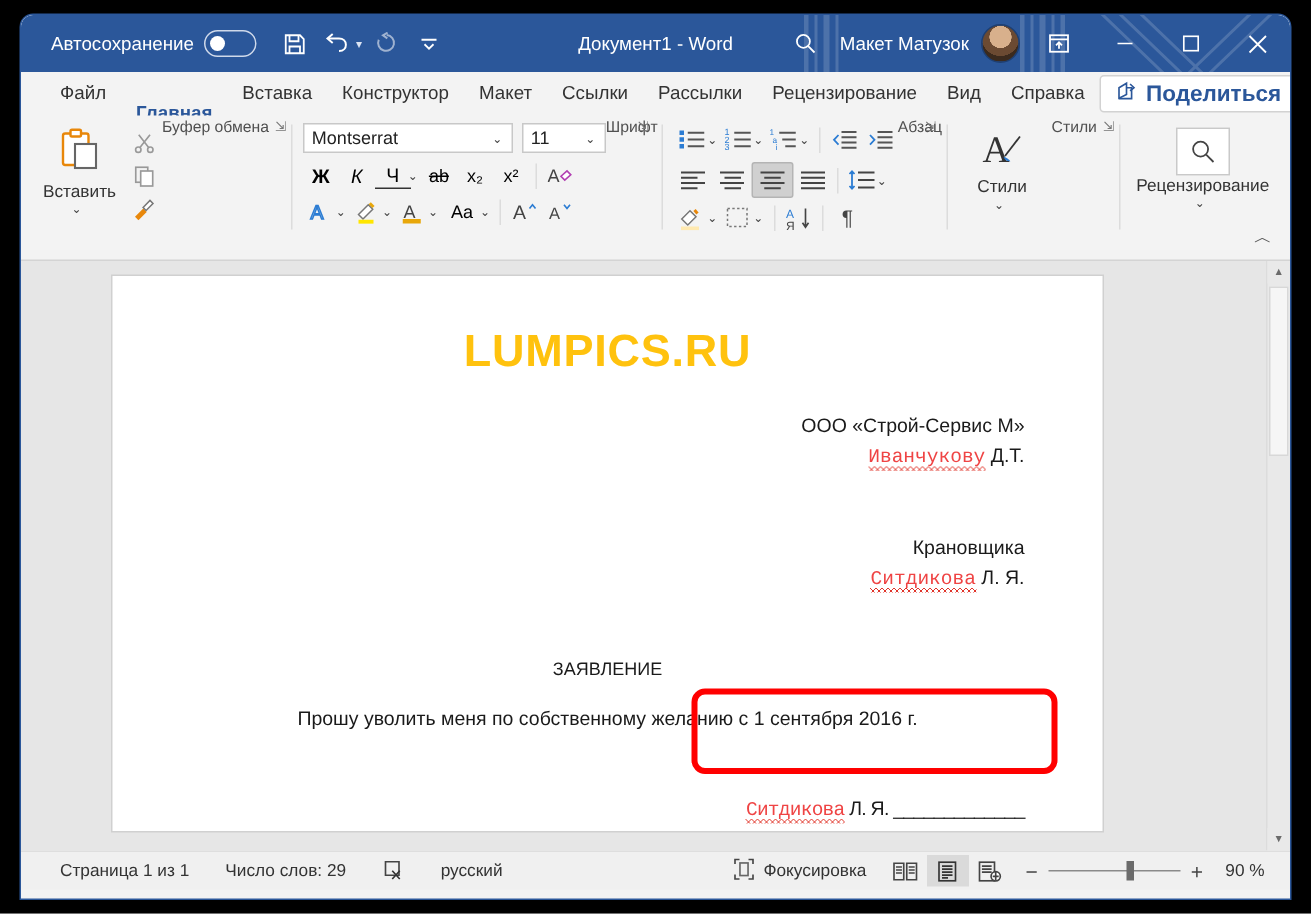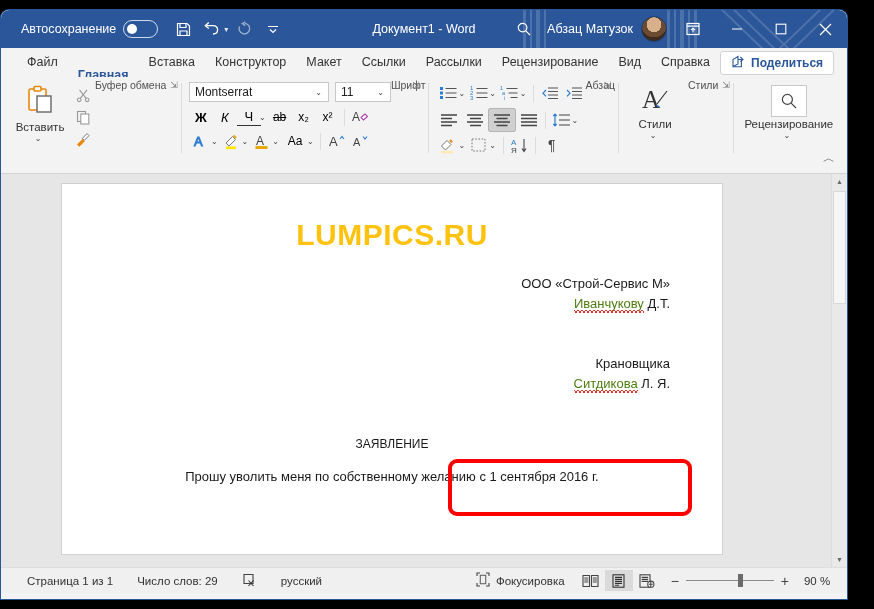--- a/index.html
+++ b/index.html
@@ -2,21 +2,21 @@
 <html><head>
 <meta charset="utf-8">
 <style>
   html,body{margin:0;padding:0;}
   body{
     width:874px;height:609px;background:#000;
     font-family:"Liberation Sans","DejaVu Sans",sans-serif;
     overflow:hidden;
   }
   .window{
-    position:absolute;left:1px;top:10px;width:846px;height:589px;
+    position:absolute;left:14px;top:10px;width:846px;height:589px;
     background:#f3f3f3;border-radius:8px 8px 0 0;overflow:hidden;
     box-shadow:0 0 0 1px #2b579a;
   }
 
   
   .titlebar{
     position:relative;height:38px;background:#2b579a;
     display:flex;align-items:center;color:#fff;
     border-radius:8px 8px 0 0;overflow:hidden;
   }
@@ -62,21 +62,21 @@
     padding-left:16px;font-size:12.5px;color:#333;position:relative;
   }
   .tab{padding:0 10px;line-height:27px;height:27px;white-space:nowrap;}
   .tab.active{color:#2b579a;font-weight:bold;position:relative;margin-top:25px;}
   .tab.active:after{
     content:"";position:absolute;left:9px;right:9px;bottom:1px;height:2.5px;background:#2b579a;
   }
   .share{
     margin-left:auto;margin-right:14px;display:flex;align-items:center;gap:6px;
     border:1px solid #d2d2d2;background:#fff;border-radius:3px;
-    padding:3px 10px;font-size:12px;color:#2b579a;font-weight:bold;
+    padding:3px 10px;font-size:15px;color:#2b579a;font-weight:bold;
   }
 
   
   .ribbon{
     height:96px;background:#f3f3f3;border-bottom:1px solid #d4d4d4;
     display:flex;position:relative;padding-left:8px;
   }
   .group{display:flex;flex-direction:row;height:96px;position:relative;}
   .group .body{flex:1;display:flex;align-items:flex-start;padding-top:5px;}
   .glabel{
@@ -120,21 +120,21 @@
     background:#fff;box-shadow:0 0 0 1px #d0d0d0;
     min-height:370px;
   }
   .watermark{
     text-align:center;color:#FFC20E;font-weight:bold;font-size:30px;
     letter-spacing:.5px;padding-top:34px;
   }
   .doc-txt{font-size:13px;color:#1a1a1a;line-height:20px;}
   .blk-right{text-align:right;padding-right:52px;}
   .blk-center{text-align:center;}
-  .sp{color:#4d7c0f;border-bottom:1.6px dotted transparent;position:relative;}
+  .sp{color:#ef4444;border-bottom:1.6px dotted transparent;position:relative;font-family:Liberation Mono, monospace;}
   .sp:after{
     content:"";position:absolute;left:0;right:0;bottom:-2px;height:3px;
     background-image:
       linear-gradient(45deg,transparent 45%,#e0342a 45% 55%,transparent 55%),
       linear-gradient(-45deg,transparent 45%,#e0342a 45% 55%,transparent 55%);
     background-size:4px 4px;background-repeat:repeat-x;
   }
   .redbox{
     position:absolute;left:447px;top:285px;width:244px;height:57px;
     border:4px solid #f00;border-radius:9px;box-sizing:border-box;
@@ -242,21 +242,21 @@
     <div class="doctitle">Документ1  -  Word</div>
 
     <div class="tb-right">
       <span class="tb-search">
         <svg width="16" height="16" viewBox="0 0 16 16" fill="none" stroke="#fff" stroke-width="1.2">
           <circle cx="6.6" cy="6.6" r="4.3"></circle>
             <path d="M9.8 9.8 14 14"></path>
         </svg>
       </span>
       <span class="user">
-        <span>Абзац Матузок</span>
+        <span>Макет Матузок</span>
         <span class="avatar"></span>
       </span>
       <span class="tb-btn">
         <svg width="16" height="16" viewBox="0 0 16 16" fill="none" stroke="#fff" stroke-width="1.2">
           <rect x="2" y="2.5" width="12" height="11"></rect>
             <path d="M2 5.2h12"></path>
           <path d="M8 11.5V7.2"></path>
             <path d="M6 9.2 8 7.2 10 9.2"></path>
         </svg>
       </span>
@@ -595,20 +595,24 @@
 
       <div class="doc-txt blk-right" style="margin-top:40px;">
         <div>Крановщика</div>
         <div><span class="sp">Ситдикова</span><span> Л. Я.</span></div>
       </div>
 
       <div class="doc-txt blk-center" style="margin-top:40px;font-size:12px;">ЗАЯВЛЕНИЕ</div>
 
       <div class="doc-txt blk-center" style="margin-top:13px;">Прошу уволить меня по собственному желанию с 1 сентября 2016 г.</div>
 
+      <div class="doc-txt blk-right" style="margin-top:40px;">
+        <div class="sigline"><span class="sp">Ситдикова</span><span> Л. Я. </span><span>_____________</span></div>
+
+      </div>
 
     </div>
 
     <div class="redbox"></div>
 
     <div class="vscroll">
       <div class="vs-arrow">▲</div>
       <div class="vs-thumb"></div>
       <div class="vs-arrow bottom">▼</div>
     </div>

